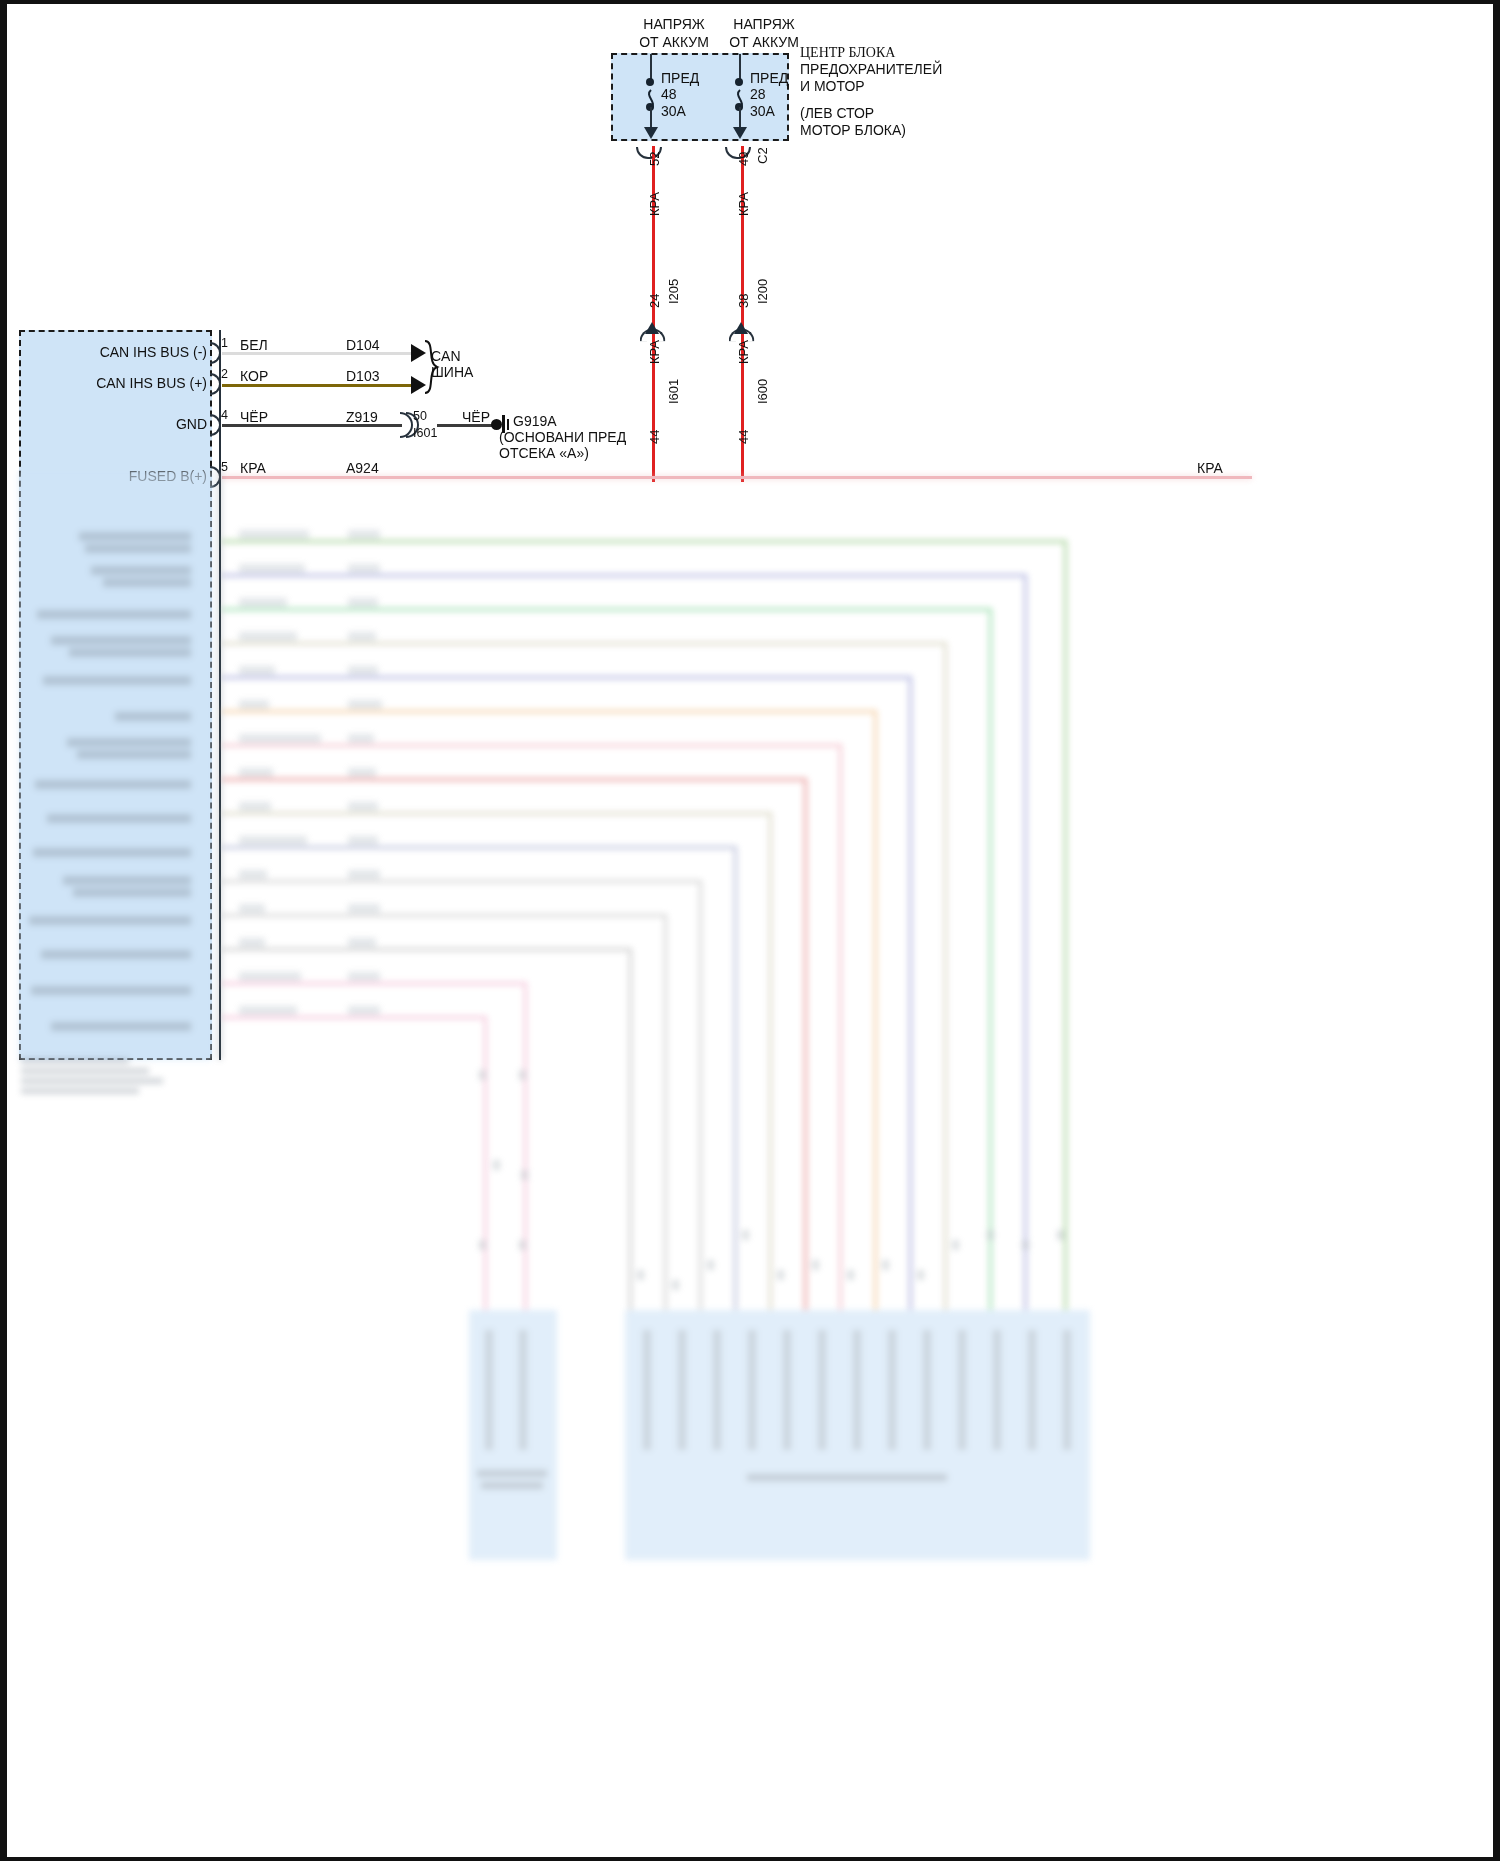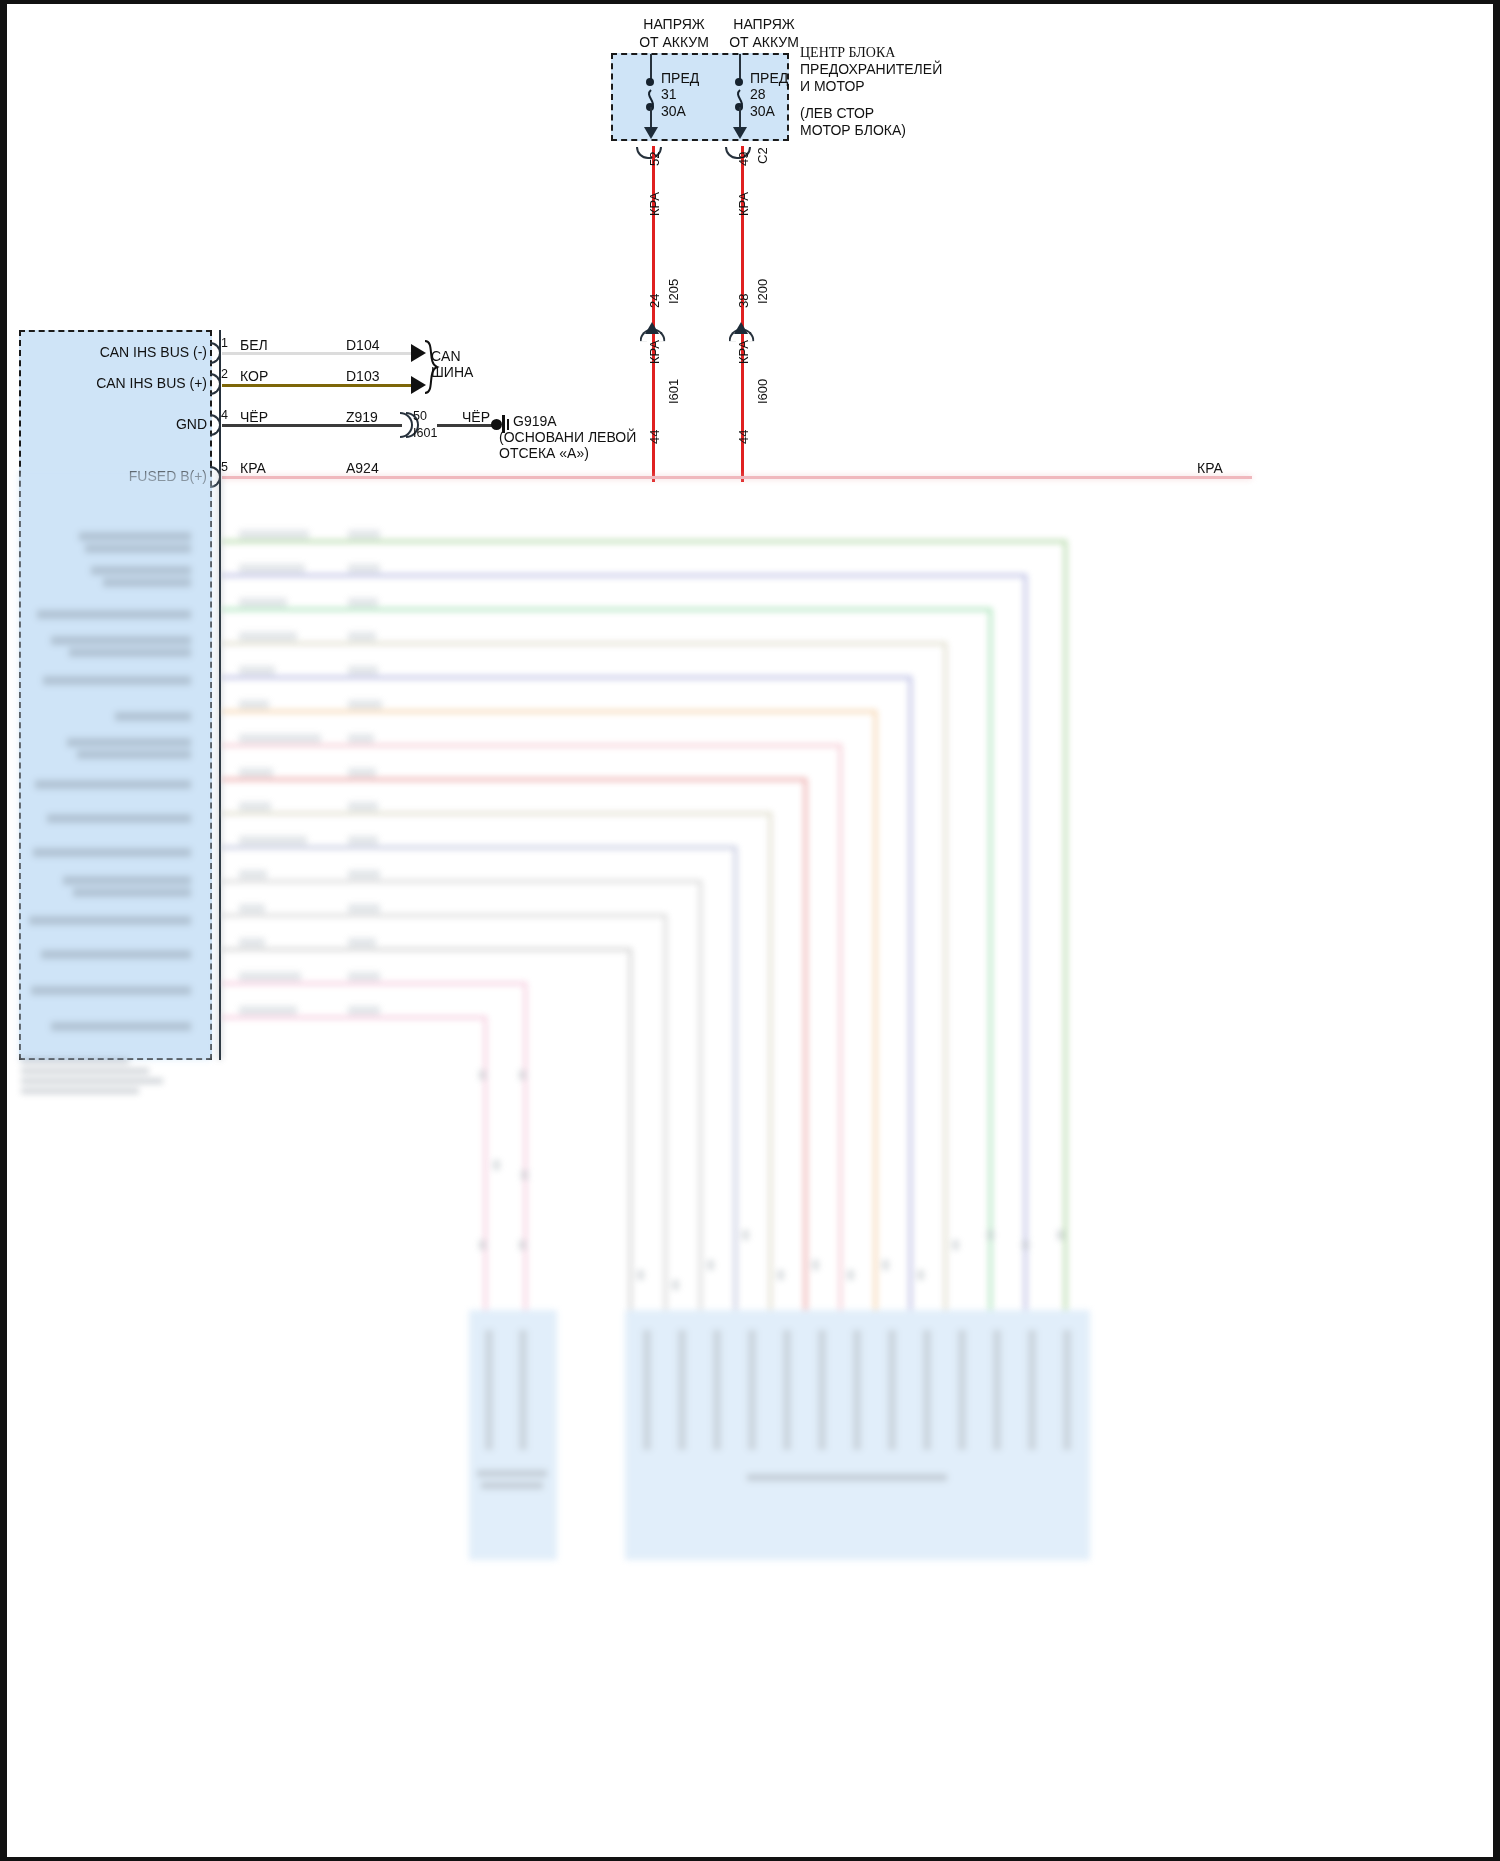--- a/index.html
+++ b/index.html
@@ -108,21 +108,21 @@
   <div class="thin" style="left:643px;top:50px;width:2px;height:29px;"></div>
   <div class="dot" style="left:639px;top:74px;"></div>
   <svg class="fuse" style="left:636px;top:78px;" viewBox="0 0 16 30">
     <path d="M8 0 C 1 6, 15 12, 8 19 L8 30" stroke="#16222e" stroke-width="2" fill="none"></path>
   </svg>
   <div class="dot" style="left:639px;top:99px;"></div>
   <div class="thin" style="left:643px;top:103px;width:2px;height:22px;"></div>
   <div class="arrowdn" style="left:637px;top:123px;"></div>
 
   <div class="txt" style="left:654px;top:66px;">ПРЕД</div>
-  <div class="txt" style="left:654px;top:82px;">31</div>
+  <div class="txt" style="left:654px;top:82px;">48</div>
   <div class="txt" style="left:654px;top:99px;">30A</div>
 
   <div class="thin" style="left:732px;top:50px;width:2px;height:29px;"></div>
   <div class="dot" style="left:728px;top:74px;"></div>
   <svg class="fuse" style="left:725px;top:78px;" viewBox="0 0 16 30">
     <path d="M8 0 C 1 6, 15 12, 8 19 L8 30" stroke="#16222e" stroke-width="2" fill="none"></path>
   </svg>
   <div class="dot" style="left:728px;top:99px;"></div>
   <div class="thin" style="left:732px;top:103px;width:2px;height:22px;"></div>
   <div class="arrowdn" style="left:726px;top:123px;"></div>
@@ -211,21 +211,21 @@
   <div class="txt sm" style="left:406px;top:405px;">50</div>
   <div class="txt sm" style="left:406px;top:422px;">I601</div>
   <div class="txt" style="left:455px;top:405px;">ЧЁР</div>
   <div class="wire h blackw" style="left:430px;top:420px;width:56px;"></div>
 
   <div class="gnd-dot" style="left:484px;top:415px;"></div>
   <div class="gnd-bar" style="left:495px;top:411px;"></div>
   <div class="gnd-bar2" style="left:500px;top:415px;"></div>
 
   <div class="txt" style="left:506px;top:409px;">G919A</div>
-  <div class="txt" style="left:492px;top:425px;">(ОСНОВАНИ ЛЕВОЙ</div>
+  <div class="txt" style="left:492px;top:425px;">(ОСНОВАНИ ПРЕД</div>
   <div class="txt" style="left:492px;top:441px;">ОТСЕКА «А»)</div>
 
   <div class="txt r" style="left:60px;top:464px;width:140px;">FUSED B(+)</div>
   <div class="brk" style="left:203px;top:462px;"></div>
   <div class="txt sm" style="left:214px;top:456px;">5</div>
   <div class="txt" style="left:233px;top:456px;">КРА</div>
   <div class="txt" style="left:339px;top:456px;">A924</div>
   <div class="wire h pinkline" style="left:215px;top:472px;width:1030px;"></div>
   <div class="txt" style="left:1190px;top:456px;">КРА</div>
 

